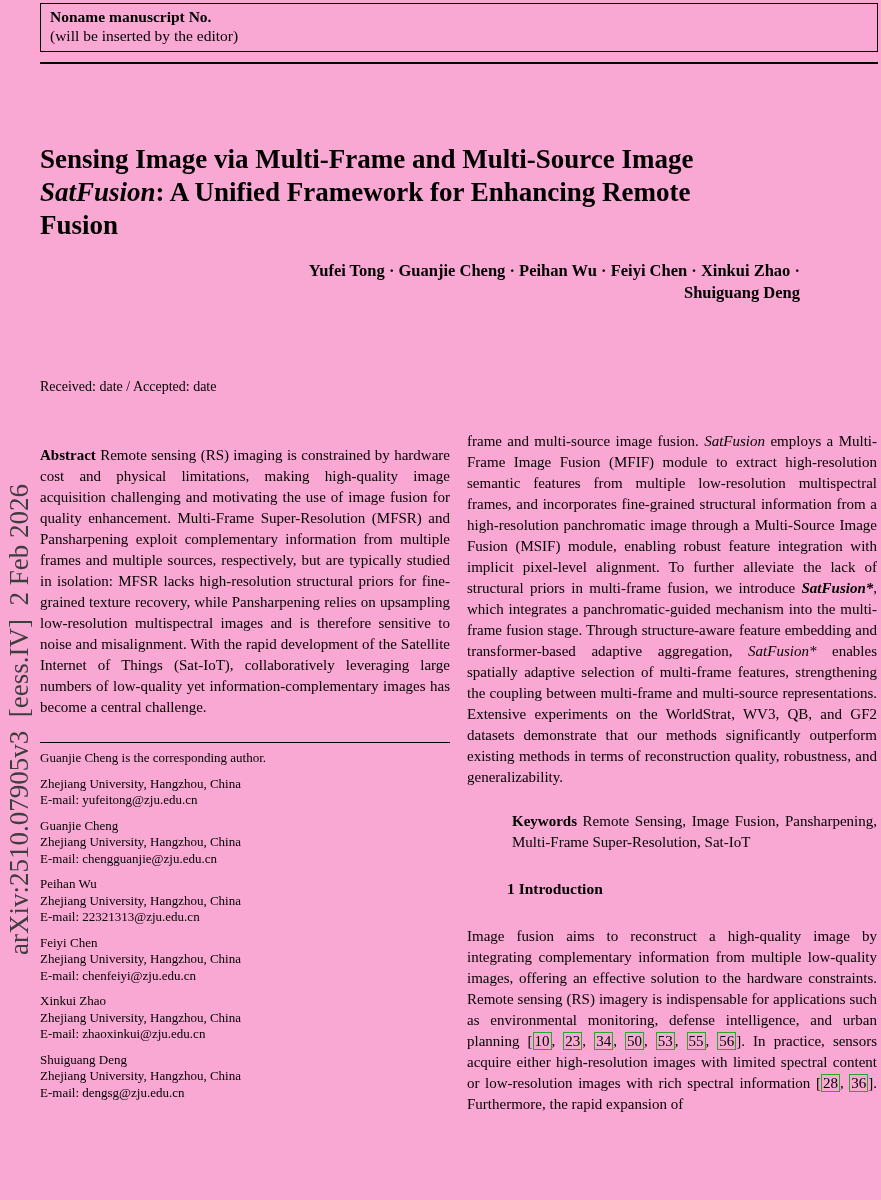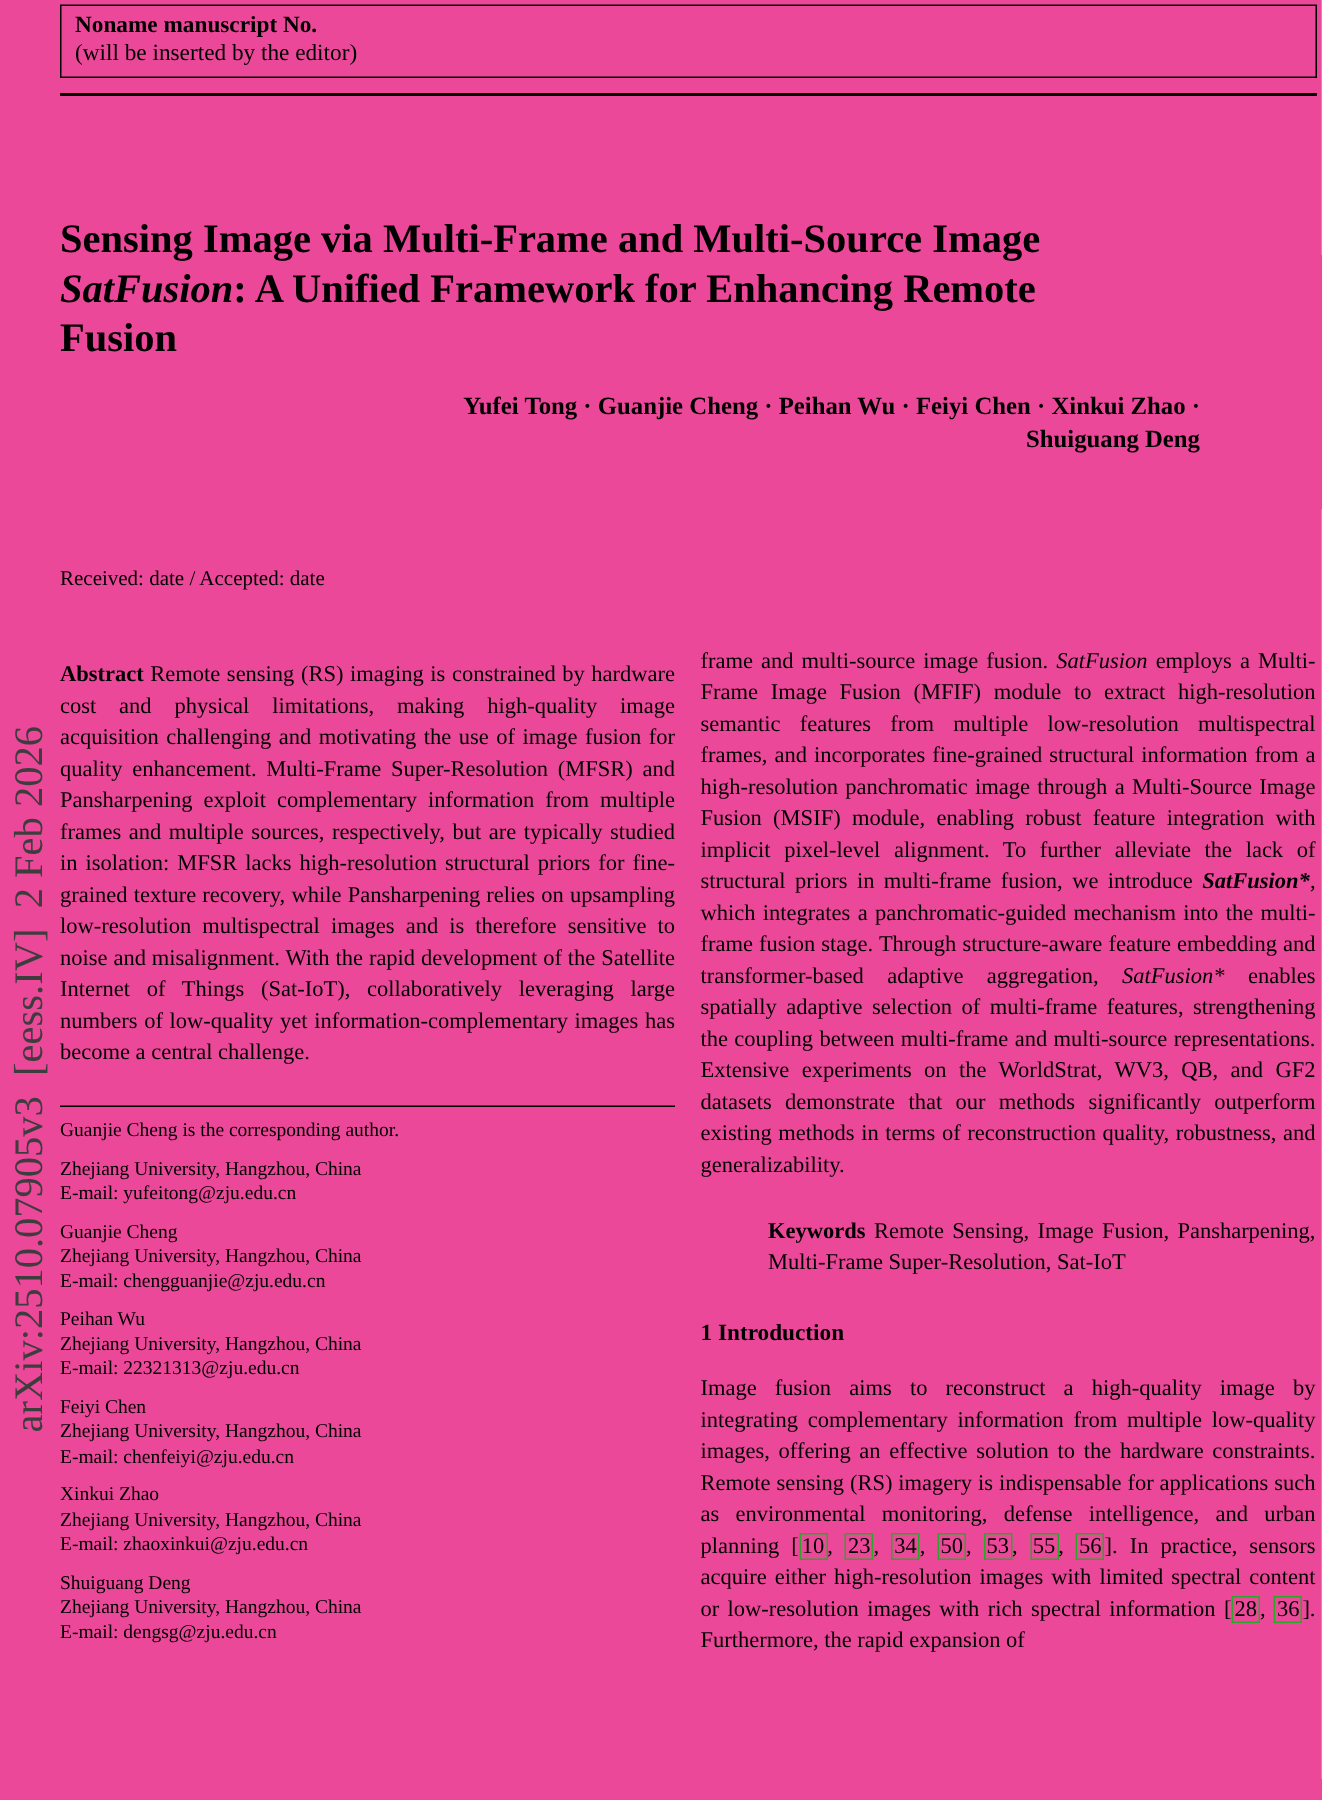--- a/index.html
+++ b/index.html
@@ -4,21 +4,21 @@
 <style>
   html, body { margin: 0; padding: 0; }
   body {
     width: 881px; height: 1200px;
     background: #ffffff;
     font-family: "Liberation Serif", "DejaVu Serif", serif;
     color: #000;
   }
   .page {
     position: relative; width: 881px; height: 1200px;
-    background: #ec4899; overflow: hidden;
+    background: #f9a8d4; overflow: hidden;
   }
 
   
   .header-box {
     position: absolute; left: 40px; top: 3px; width: 838px;
     border: 1.5px solid #000; box-sizing: border-box;
     padding: 3px 9px 5px 9px;
   }
   .header-box .l1 { font-weight: bold; font-size: 15.5px; line-height: 1.25; }
   .header-box .l2 { font-size: 15.5px; line-height: 1.25; }
@@ -78,23 +78,23 @@
     border-top: 1px solid #000;
     padding-top: 7px;
     font-size: 13px; line-height: 16.5px;
   }
   .fn-entry { margin-top: 9px; }
 
   
   .keywords { margin-top: 23px; margin-left: 45px; }
   .section-heading {
     margin-top: 27px;
-    font-size: 15.5px; font-weight: bold;
+    font-size: 15.5px; font-weight: bold; margin-left: 40px;
   }
-  .intro-para { margin-top: 18px; }
+  .intro-para { margin-top: 28px; }
 </style>
 </head>
 <body>
 
 <div class="page">
 
   <div class="header-box">
     <div class="l1">Noname manuscript No.</div>
     <div class="l2">(will be inserted by the editor)</div>
   </div>

